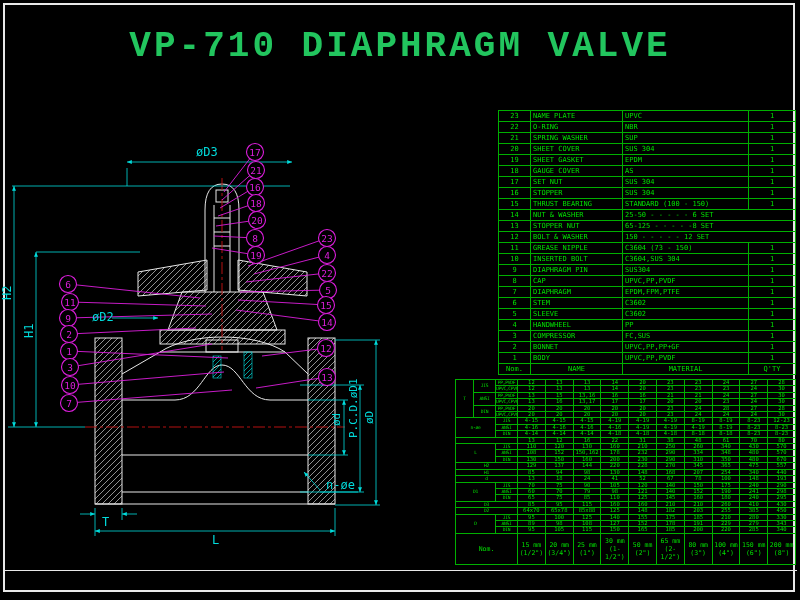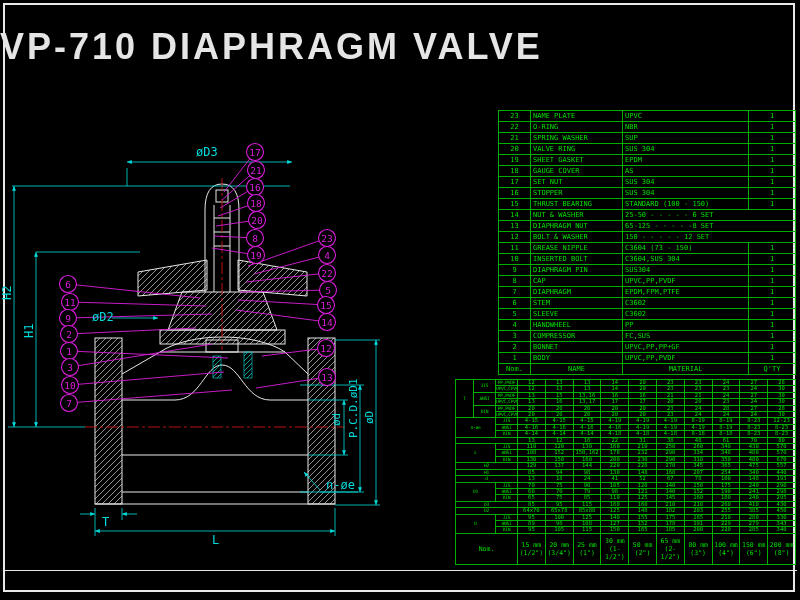--- a/index.html
+++ b/index.html
@@ -2,22 +2,22 @@
 <html><head>
 <meta charset="utf-8">
 <style>
   html,body{margin:0;padding:0;background:#000;}
   body{width:800px;height:600px;position:relative;overflow:hidden;
        font-family:"DejaVu Sans Mono",monospace;}
   .frame{position:absolute;left:3px;top:3px;width:792px;height:589px;
          border:2px solid #e8e8e8;box-sizing:border-box;}
   .inner-line{position:absolute;left:3px;width:794px;top:570px;height:0;
          border-top:1px solid #e8e8e8;}
-  h1.title{position:absolute;top:26px;left:0;width:100%;margin:0;
-         color:#e5e5e5;font-family:Liberation Sans, sans-serif;font-size:36px;
+  h1.title{position:absolute;top:26px;left:0;width:100%;text-align:center;margin:0;
+         color:#22c55e;font-family:Liberation Mono, monospace;font-size:36px;
          font-weight:bold;letter-spacing:3px;}
   svg#draw{position:absolute;left:0;top:0;}
 
   
   #parts{position:absolute;left:498px;top:110px;width:297px;
          border-collapse:collapse;table-layout:fixed;}
   #parts td{border:1px solid #00b000;color:#00e000;font-size:7px;
          line-height:10px;height:10px;padding:0 2px;white-space:nowrap;
          overflow:hidden;}
   #parts td.pc0,#parts td.pc3{text-align:center;padding:0;}
@@ -222,21 +222,21 @@
         <td class="pc3">1</td>
       </tr>
       <tr>
         <td class="pc0">21</td>
         <td class="pc1">SPRING WASHER</td>
         <td class="pc2">SUP</td>
         <td class="pc3">1</td>
       </tr>
       <tr>
         <td class="pc0">20</td>
-        <td class="pc1">VALVE RING</td>
+        <td class="pc1">SHEET COVER</td>
         <td class="pc2">SUS 304</td>
         <td class="pc3">1</td>
       </tr>
       <tr>
         <td class="pc0">19</td>
         <td class="pc1">SHEET GASKET</td>
         <td class="pc2">EPDM</td>
         <td class="pc3">1</td>
       </tr>
       <tr>
@@ -263,21 +263,21 @@
         <td class="pc2">STANDARD (100 - 150)</td>
         <td class="pc3">1</td>
       </tr>
       <tr>
         <td class="pc0">14</td>
         <td class="pc1">NUT &amp; WASHER</td>
         <td class="pc2 merge" colspan="2">25-50 - - - - - 6 SET</td>
       </tr>
       <tr>
         <td class="pc0">13</td>
-        <td class="pc1">DIAPHRAGM NUT</td>
+        <td class="pc1">STOPPER NUT</td>
         <td class="pc2 merge" colspan="2">65-125 - - - - -8 SET</td>
       </tr>
       <tr>
         <td class="pc0">12</td>
         <td class="pc1">BOLT &amp; WASHER</td>
         <td class="pc2 merge" colspan="2">150 - - - - - 12 SET</td>
       </tr>
       <tr>
         <td class="pc0">11</td>
         <td class="pc1">GREASE NIPPLE</td>

